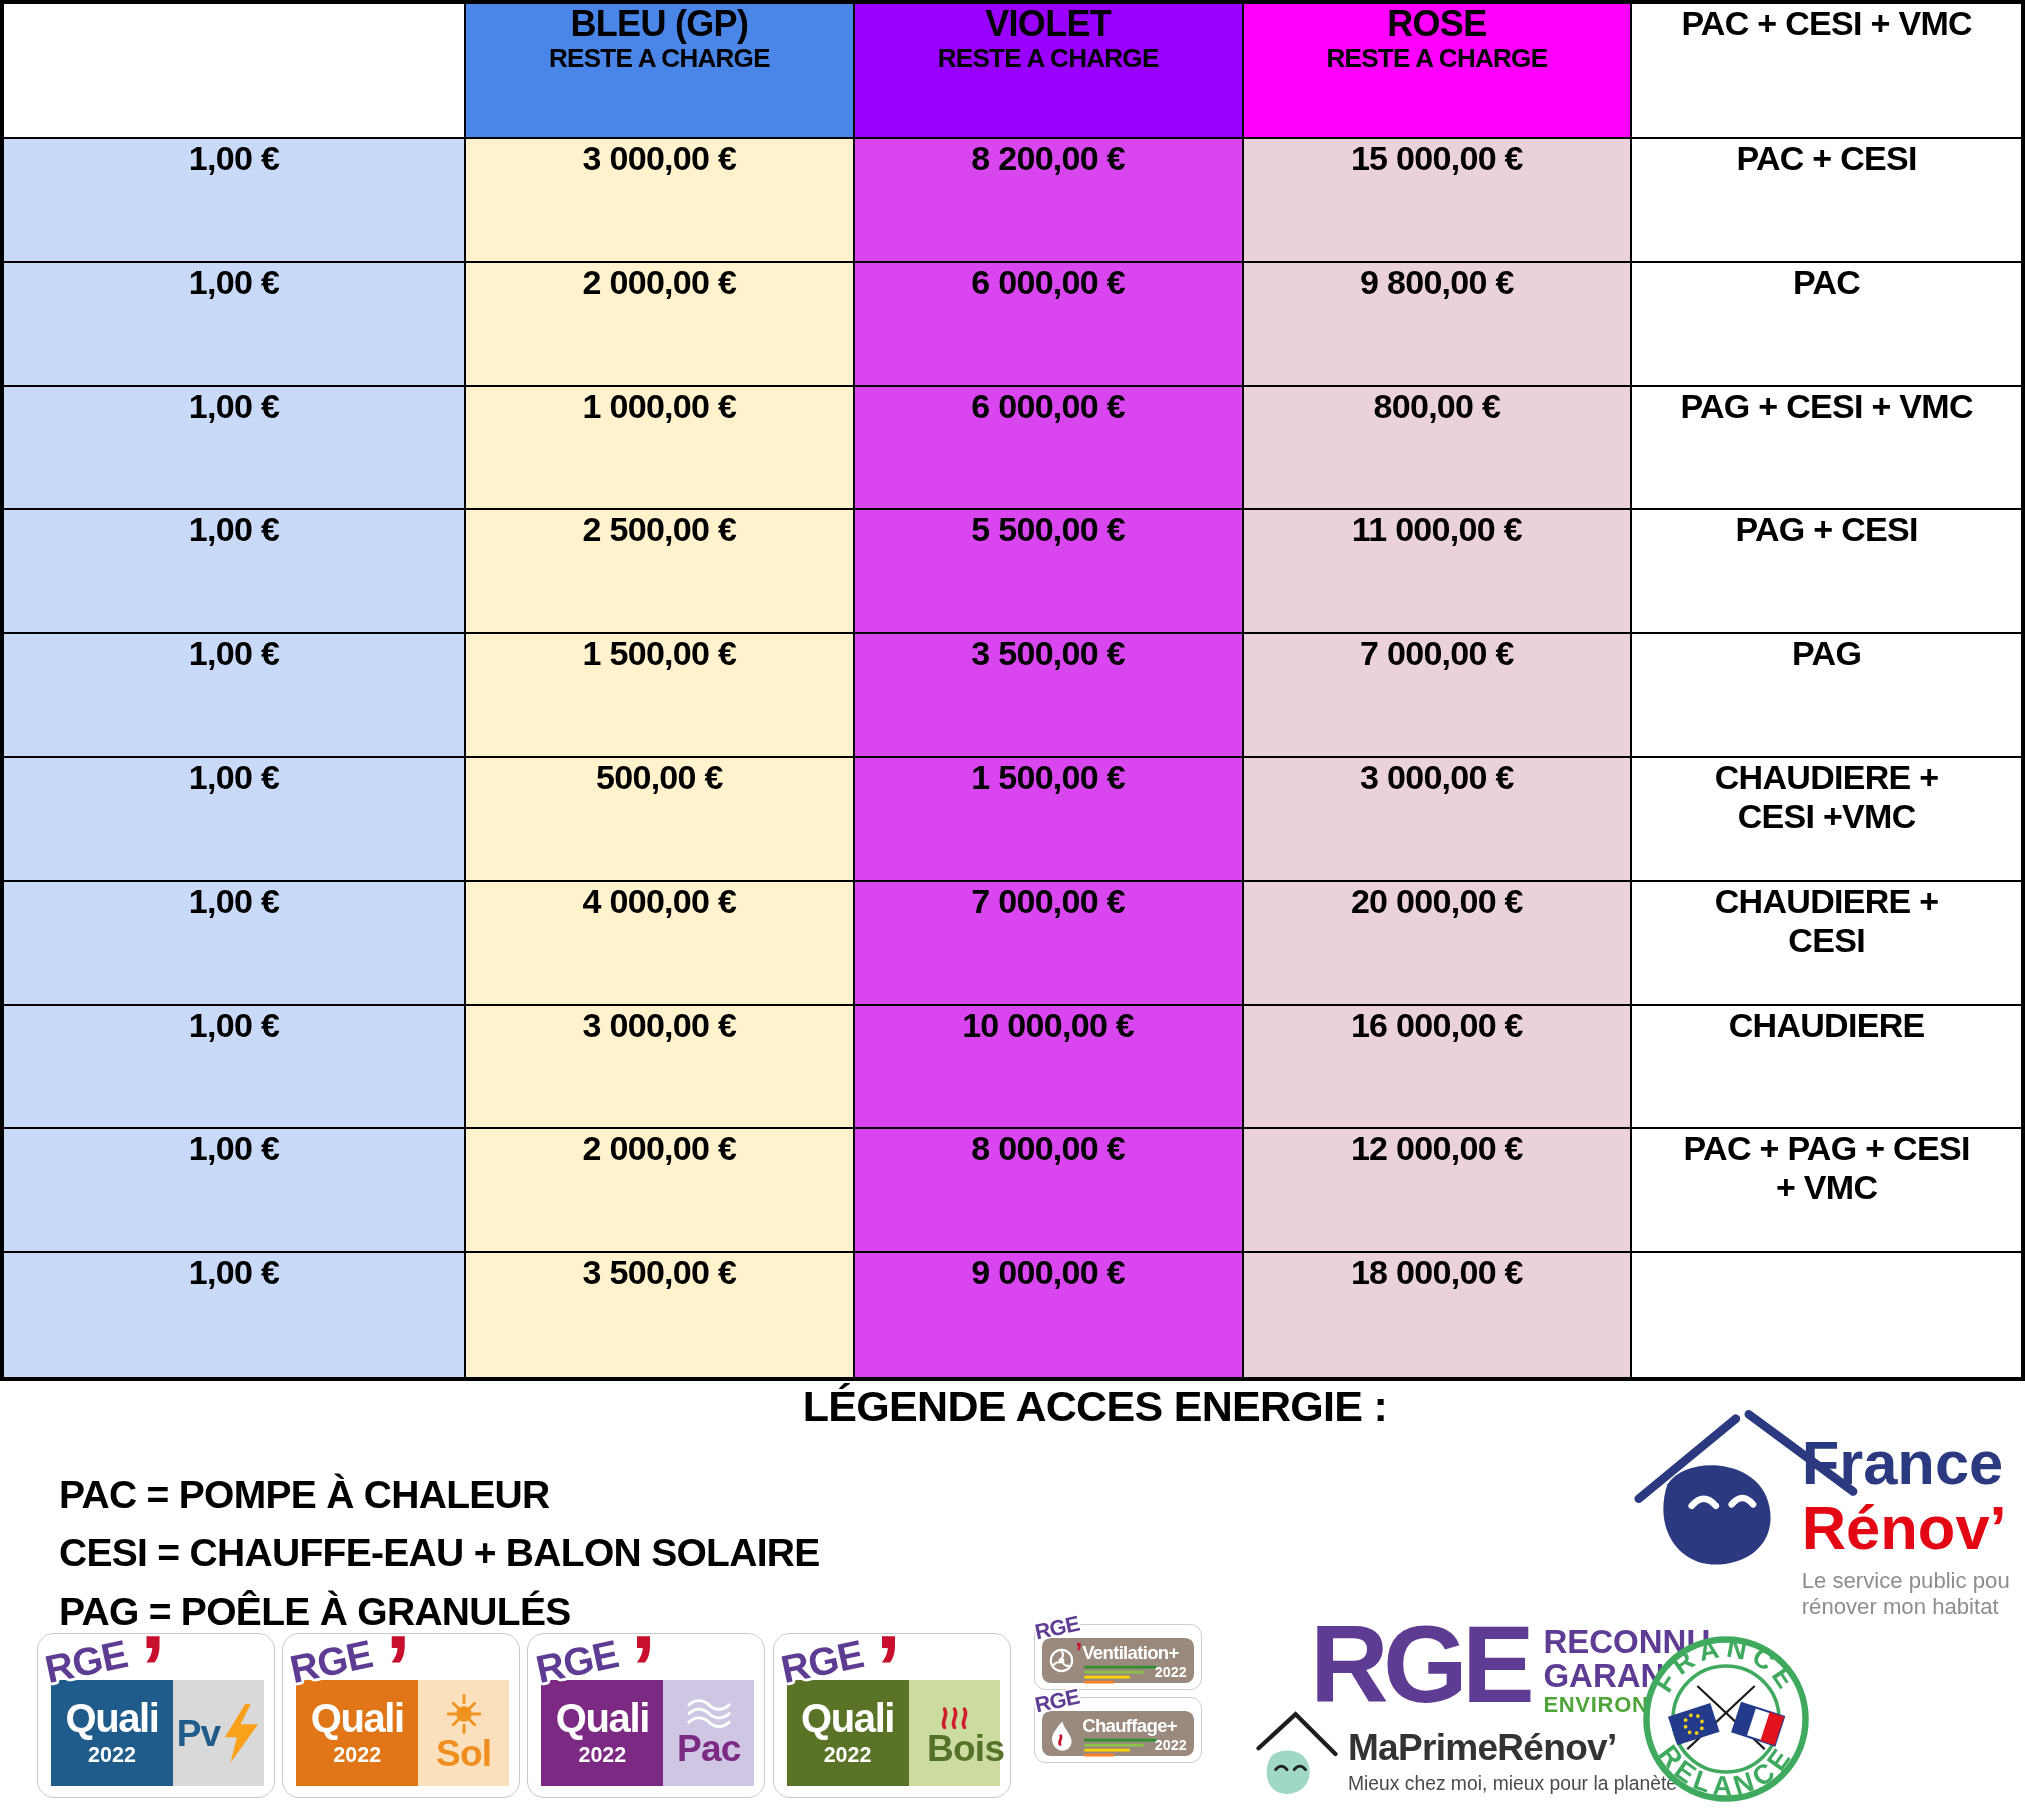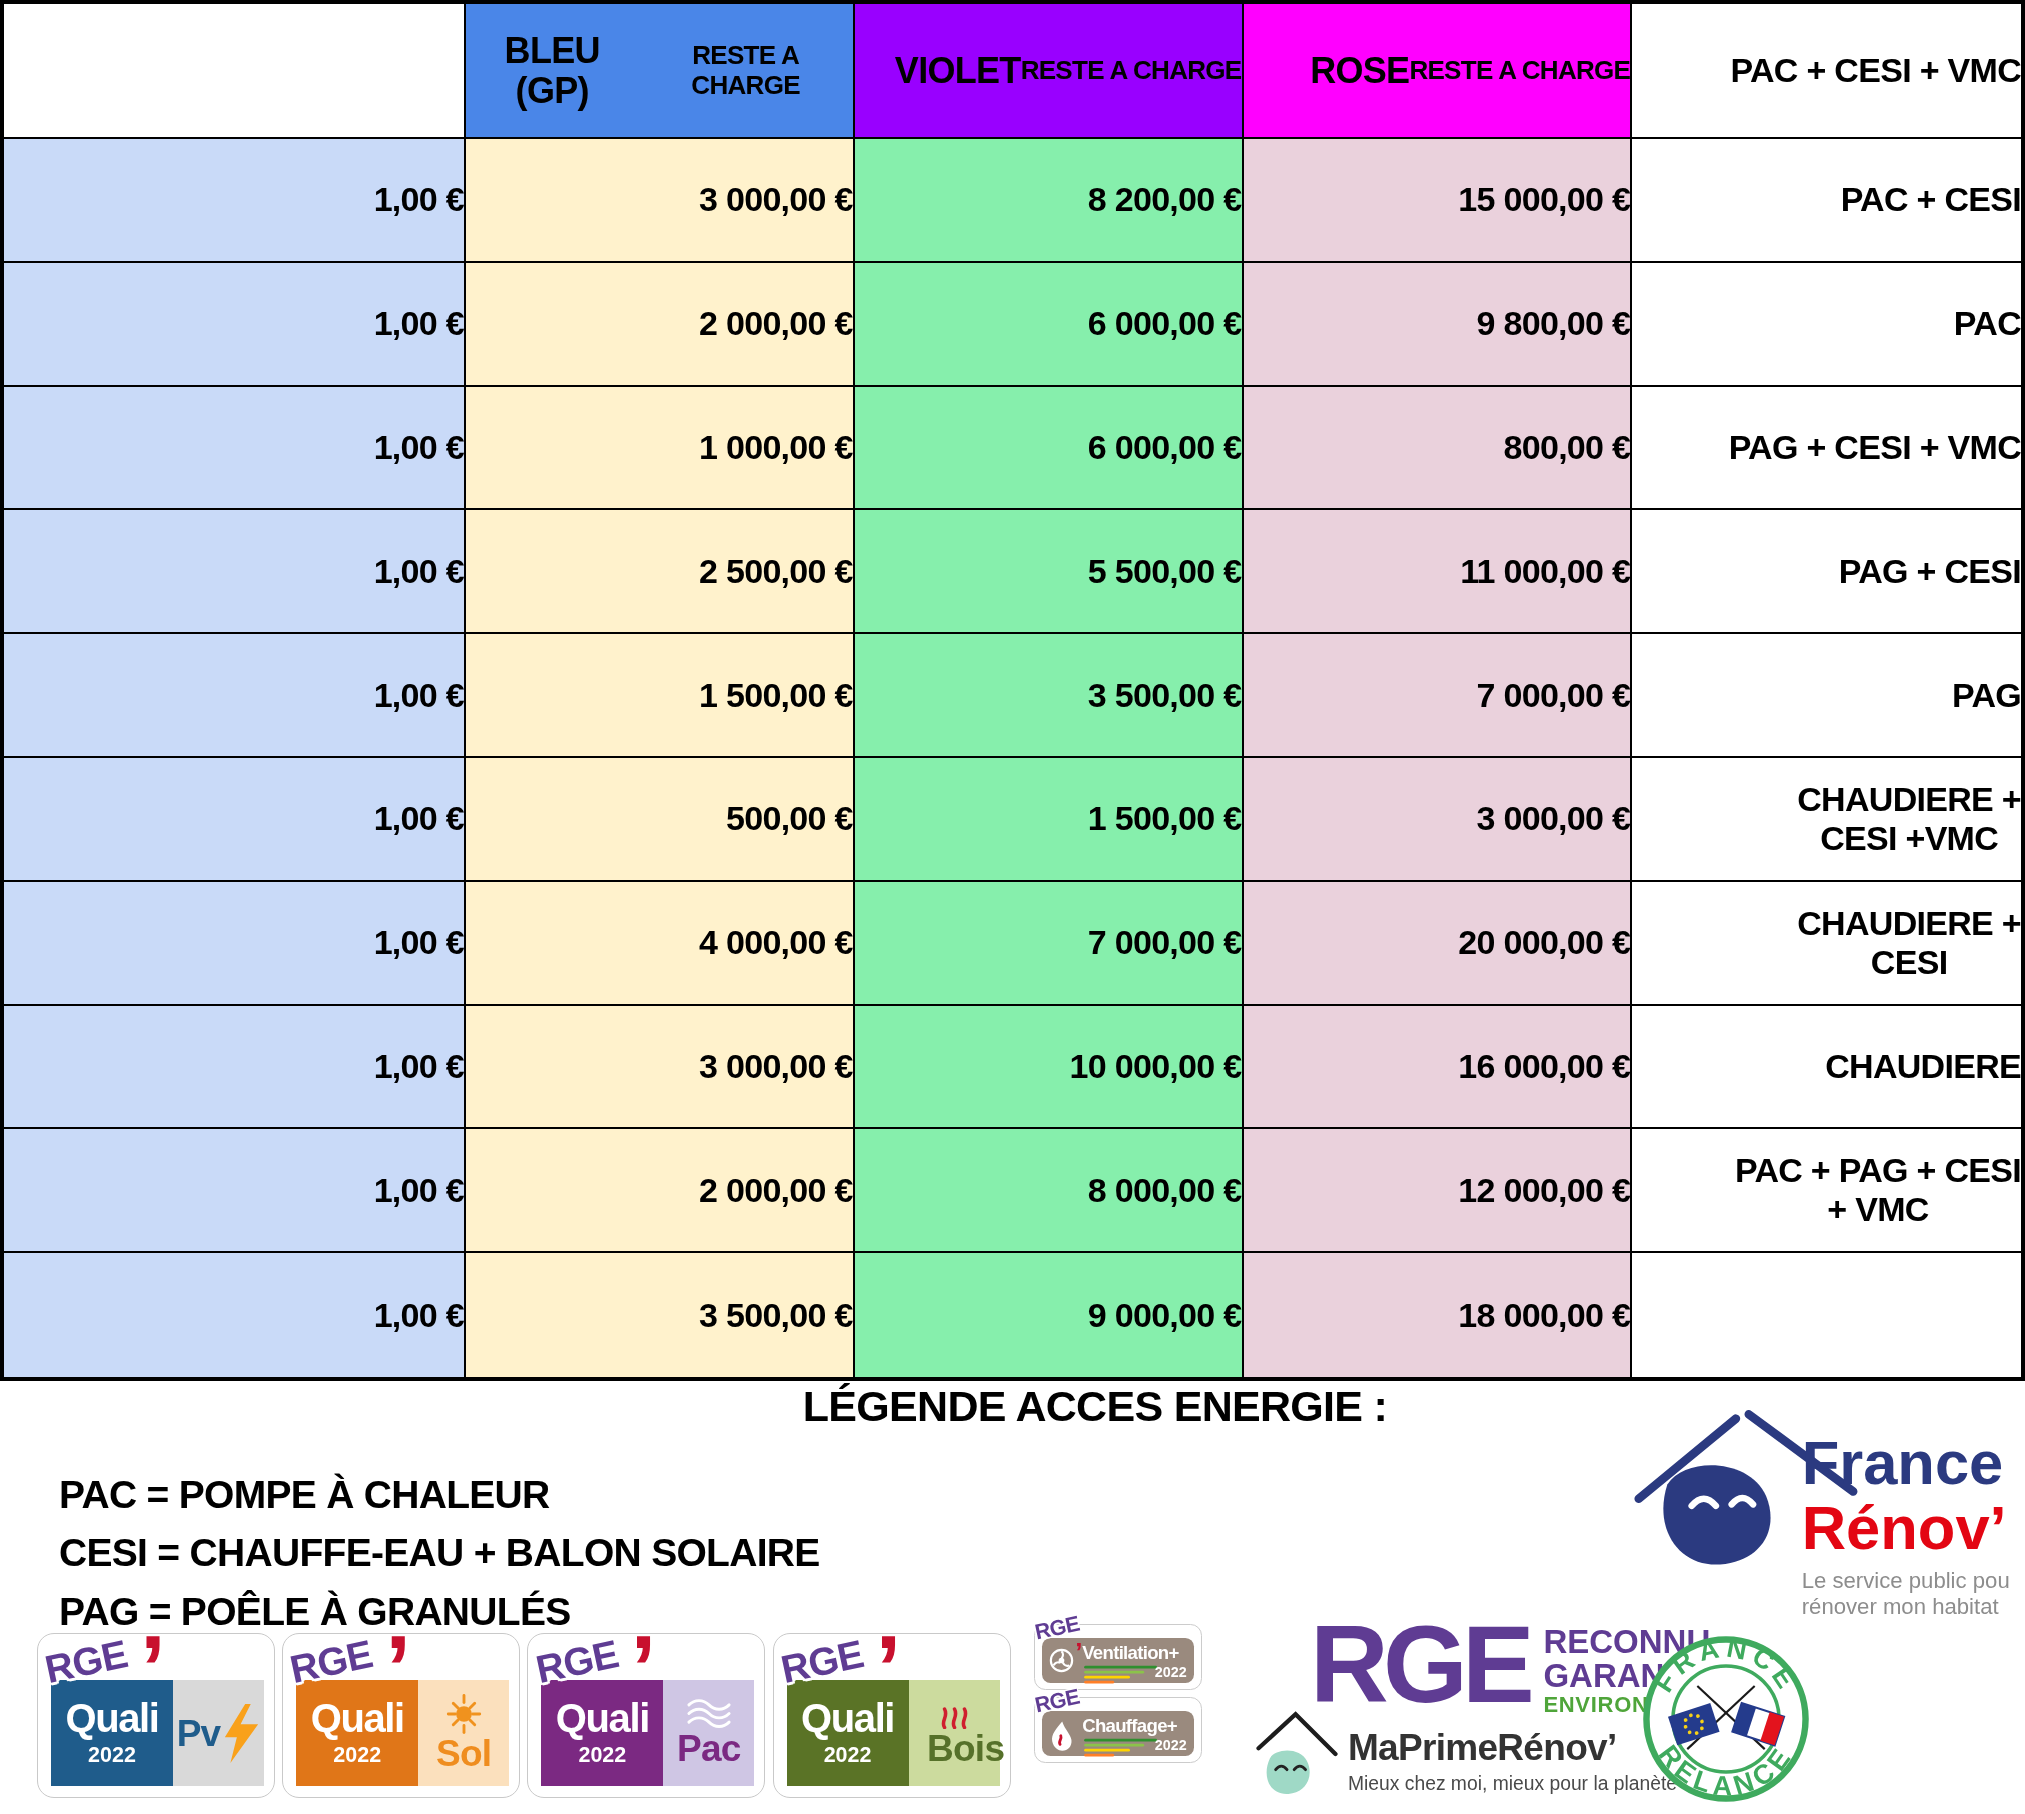--- a/index.html
+++ b/index.html
@@ -5,27 +5,27 @@
   html,body{margin:0;padding:0;background:#fff;}
   .page{position:relative;width:2025px;height:1814px;background:#fff;overflow:hidden;
         font-family:"Liberation Sans",sans-serif;color:#000;}
 
   
   .grid{position:absolute;left:0;top:0;width:2025px;height:1381px;box-sizing:border-box;
         border:4.3px solid #000;display:grid;
         grid-template-columns:462px repeat(4,1fr);
         grid-template-rows:135px repeat(10,1fr);}
   .cell{border-right:2.9px solid #000;border-bottom:2.9px solid #000;
-        display:flex;flex-direction:row;align-items:center;justify-content:flex-end;
+        display:flex;flex-direction:column;align-items:center;justify-content:flex-start;
         text-align:center;}
   .grid > div:nth-child(5n){border-right:none;}
   .grid > div:nth-child(n+51){border-bottom:none;}
   .bg-blue{background:#4a86e8;}  .bg-yellow{background:#ffff00;}
   .bg-violet{background:#9900ff;} .bg-rose{background:#ff00ff;}
-  .vb{background:#c9daf8;} .vy{background:#fff2cc;} .vv{background:#86efac;} .vr{background:#ead1dc;}
+  .vb{background:#c9daf8;} .vy{background:#fff2cc;} .vv{background:#d946ef;} .vr{background:#ead1dc;}
   .h1{font-size:36px;font-weight:800;letter-spacing:-0.7px;line-height:1.1;}
   .h2{font-size:26px;font-weight:800;letter-spacing:-0.7px;line-height:1.15;}
   .h2.big{font-size:36px;}
   .lab{font-size:34px;font-weight:800;letter-spacing:-0.7px;white-space:pre-line;line-height:1.15;background:#fff;}
   .val{font-size:34px;font-weight:800;letter-spacing:-0.7px;}
 
   
   .legend{position:absolute;left:0;top:1381px;width:2025px;height:433px;}
   .legend-title{position:absolute;left:165px;right:0;top:1.4px;text-align:center;
                 font-size:43px;font-weight:800;letter-spacing:-0.7px;}

